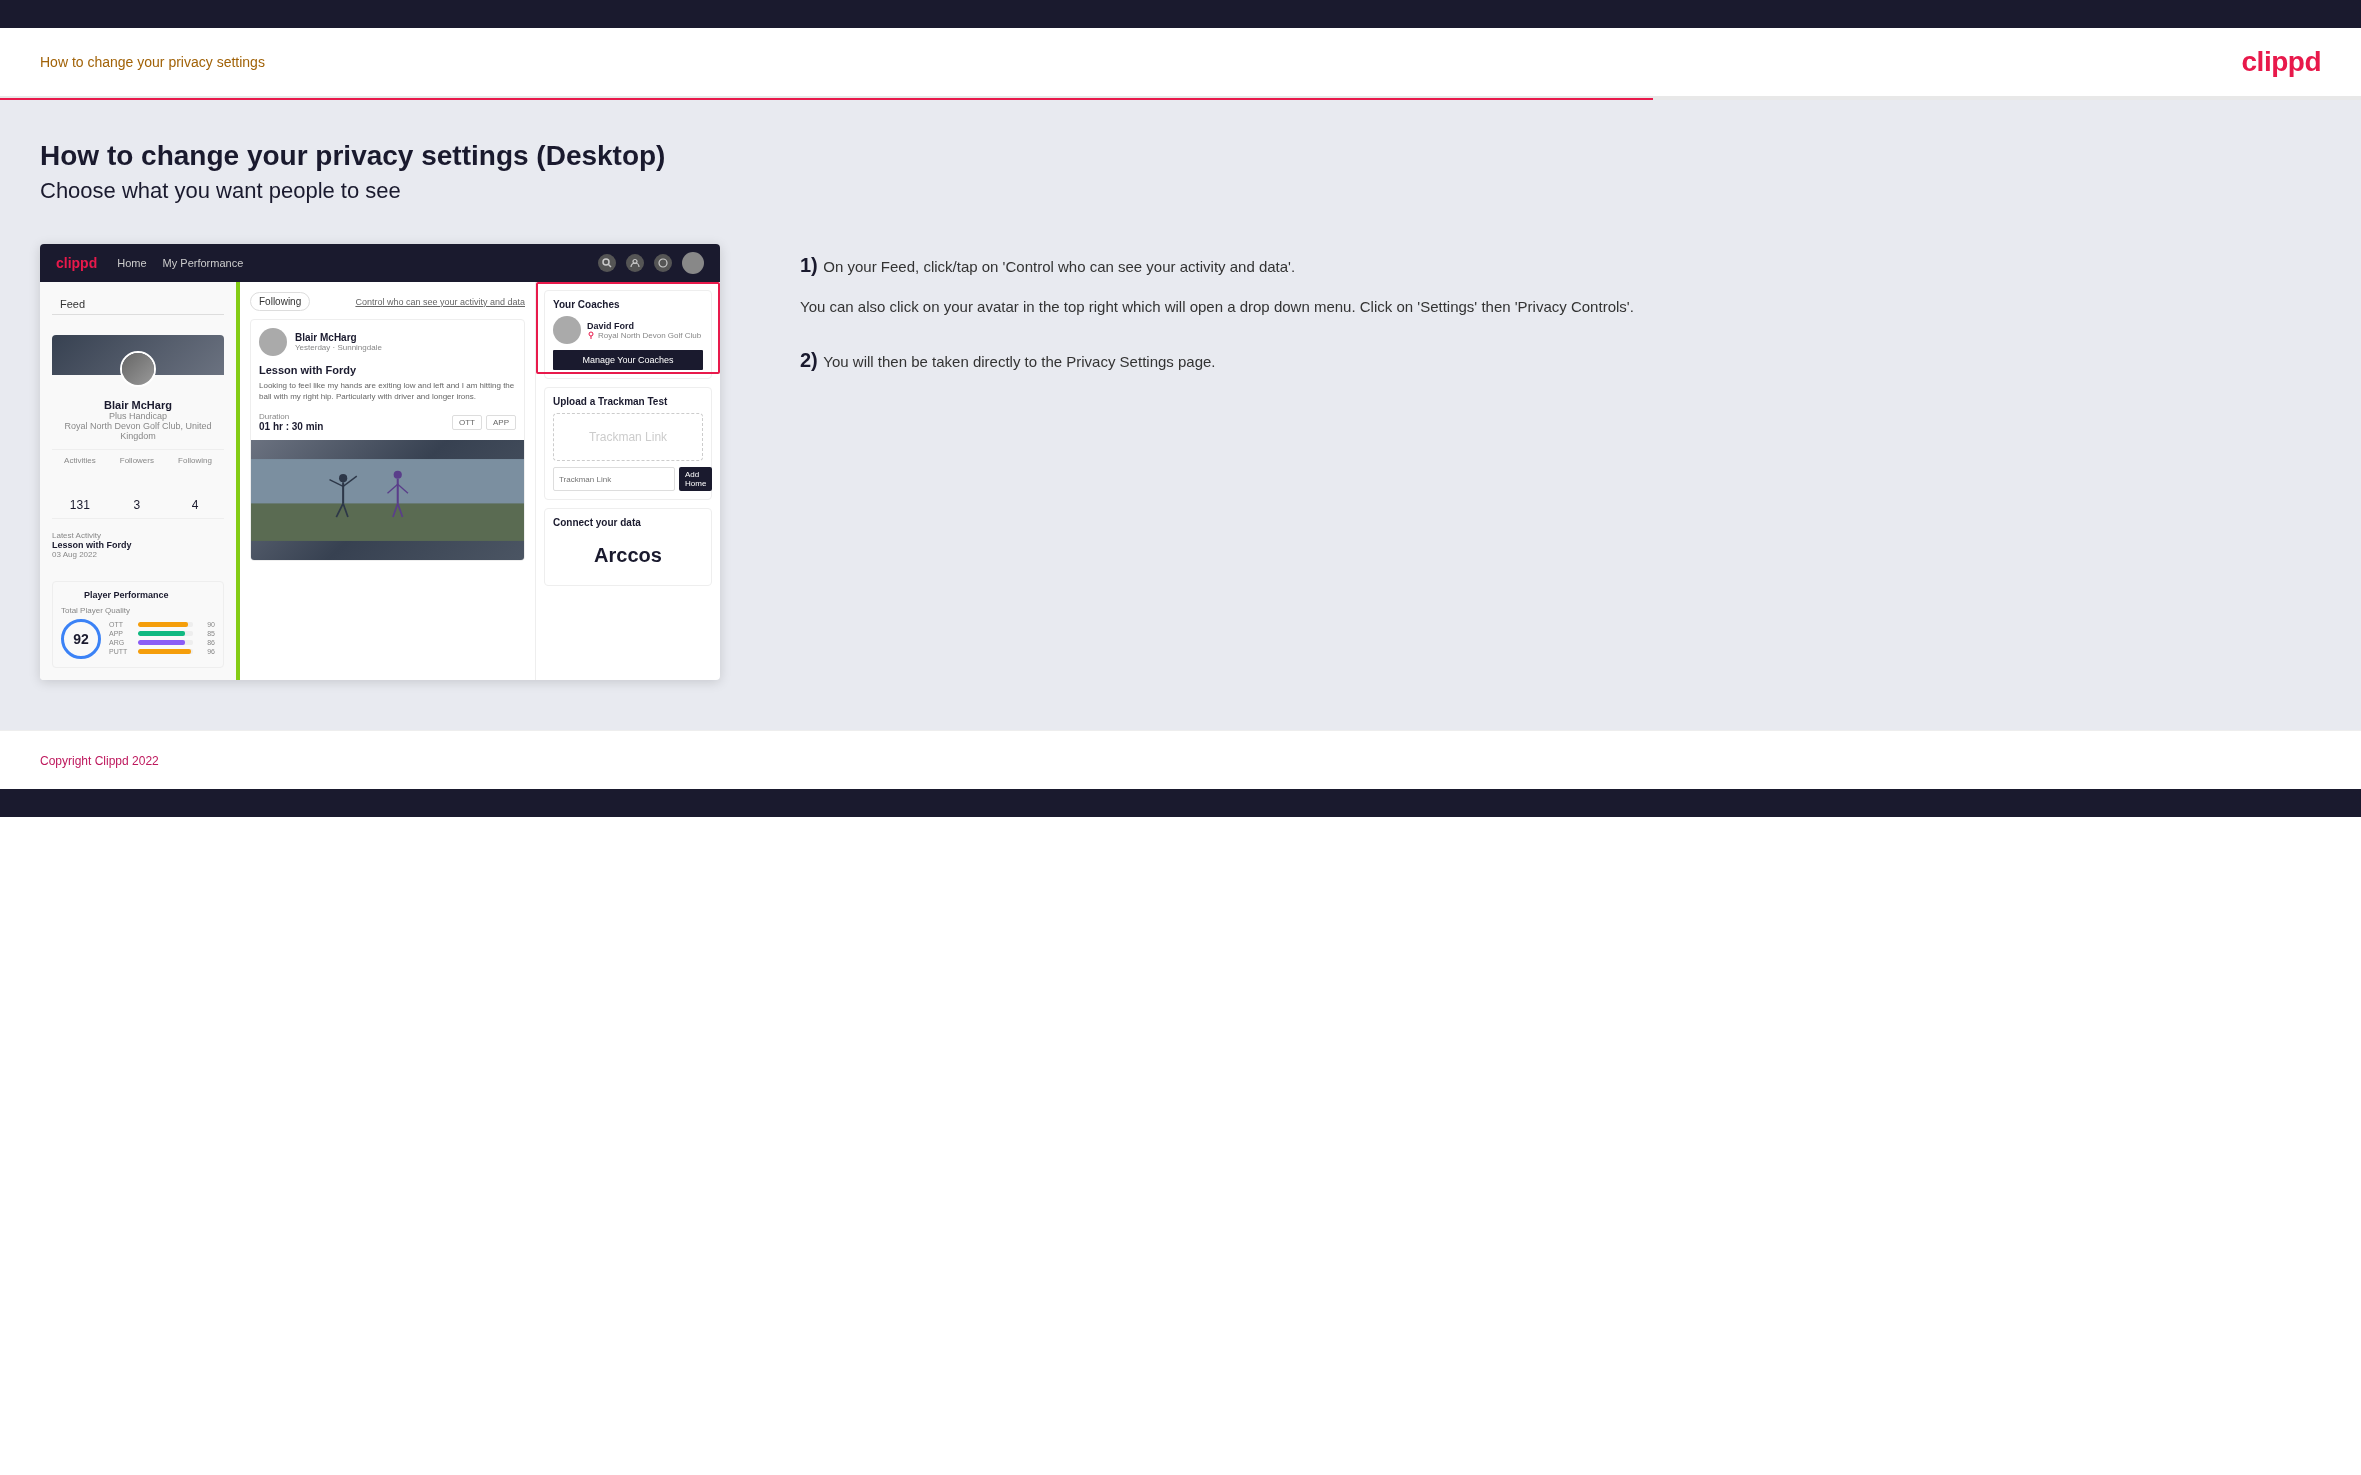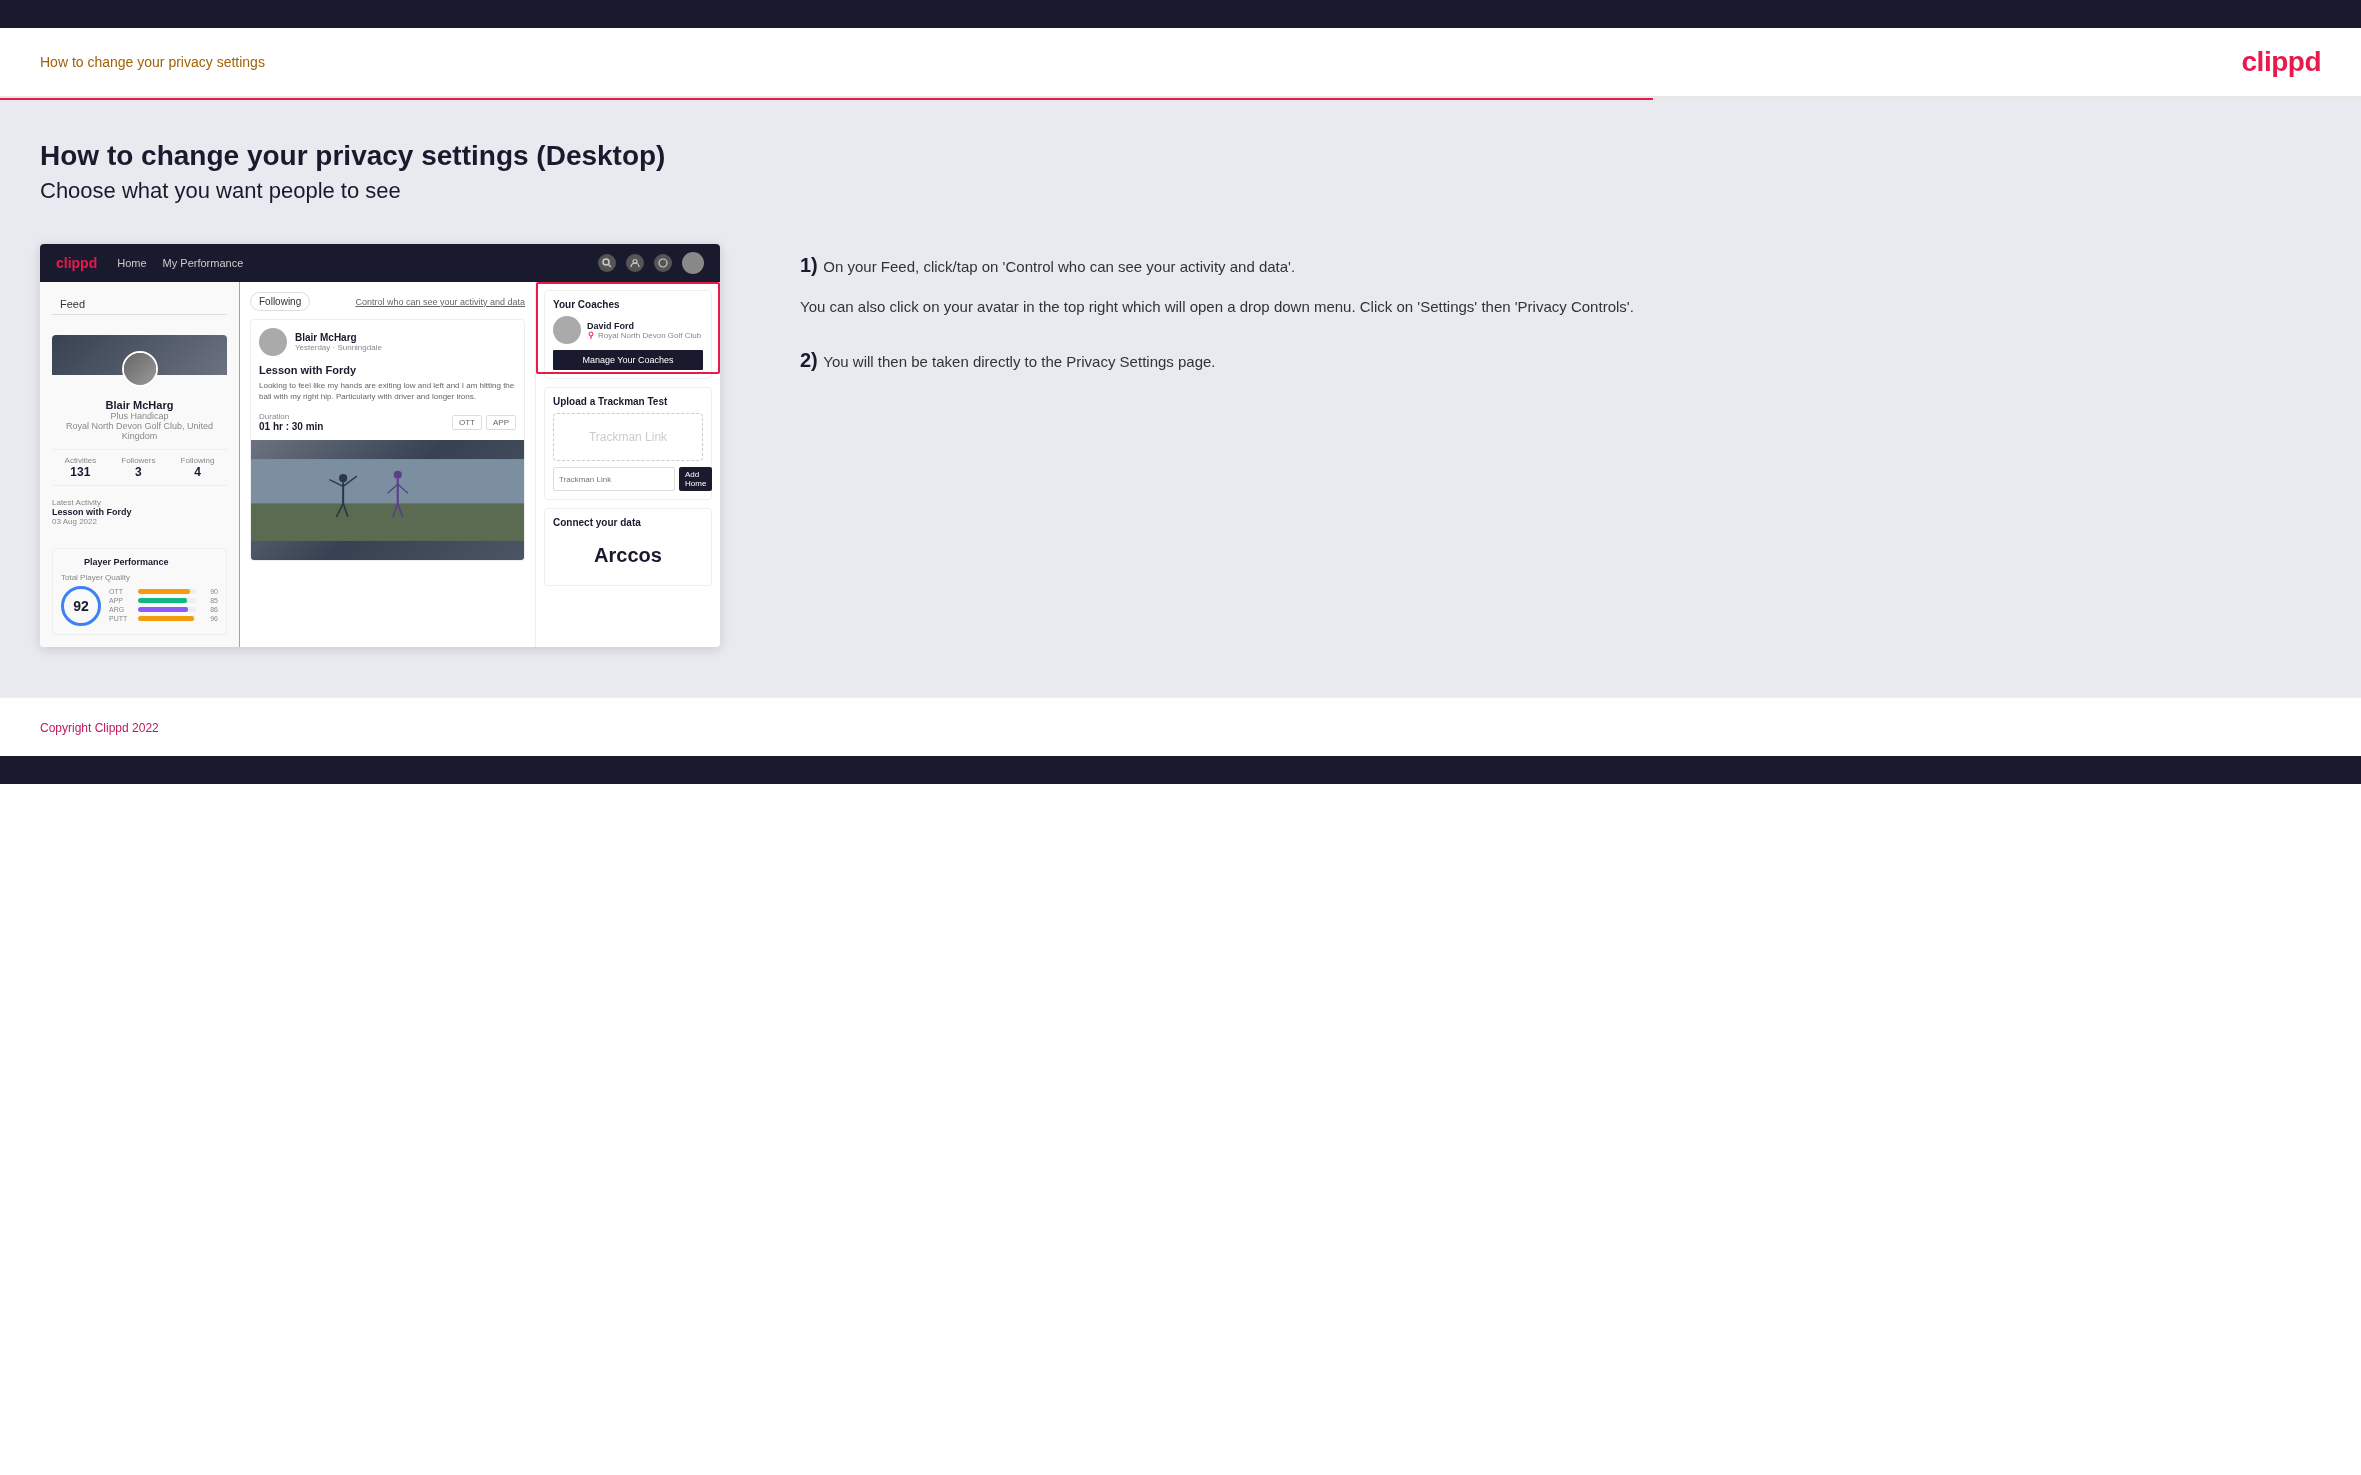--- a/index.html
+++ b/index.html
@@ -26,32 +26,32 @@
     .mockup-logo { color: #e8194b; font-weight: 700; font-size: 14px; }
     .mockup-nav-links { display: flex; gap: 16px; }
     .mockup-nav-link { color: #ccc; font-size: 11px; }
     .mockup-nav-right { margin-left: auto; display: flex; gap: 10px; align-items: center; }
     .mockup-nav-icon { width: 18px; height: 18px; border-radius: 50%; background: #555; display: flex; align-items: center; justify-content: center; }
 
     
     .mockup-body { display: flex; }
 
     
-    .mockup-sidebar { width: 200px; padding: 12px; border-right: 1px solid #84cc16; background: #f9f9f9; }
+    .mockup-sidebar { width: 200px; padding: 12px; border-right: 4px solid #84cc16; background: #f9f9f9; }
     .feed-tab { font-size: 11px; color: #333; padding: 4px 8px; border-bottom: 1px solid #ddd; margin-bottom: 10px; }
     .profile-card { text-align: center; padding: 10px 0; }
     .profile-avatar { width: 50px; height: 50px; border-radius: 50%; background: #888; margin: 0 auto 6px; overflow: hidden; }
     .profile-avatar-inner { width: 100%; height: 100%; background: linear-gradient(135deg, #666 0%, #999 100%); }
     .profile-name { font-size: 11px; font-weight: 700; color: #1a1a2e; }
     .profile-subtitle { font-size: 9px; color: #888; }
     .profile-club { font-size: 9px; color: #888; }
     .profile-stats { display: flex; justify-content: space-around; margin: 8px 0; border-top: 1px solid #eee; border-bottom: 1px solid #eee; padding: 6px 0; }
     .stat-item { text-align: center; }
     .stat-label { font-size: 8px; color: #888; }
-    .stat-value { font-size: 12px; font-weight: 700; color: #1a1a2e; }
+    .stat-value { font-size: 12px; font-weight: 400; color: #1a1a2e; margin-top: 33px; }
     .latest-activity { font-size: 8px; color: #888; text-align: left; padding: 4px 0; }
     .latest-activity-title { font-size: 9px; font-weight: 700; color: #1a1a2e; }
     .latest-activity-date { font-size: 8px; color: #888; }
 
     .player-performance { margin-top: 8px; border: 1px solid #eee; border-radius: 4px; padding: 8px; }
     .pp-title { font-size: 9px; font-weight: 700; color: #1a1a2e; margin-bottom: 6px; margin-left: 23px; }
     .pp-quality-label { font-size: 8px; color: #888; margin-bottom: 4px; }
     .pp-row { display: flex; gap: 8px; align-items: center; }
     .pp-circle { width: 40px; height: 40px; border-radius: 50%; border: 3px solid #3b82f6; display: flex; align-items: center; justify-content: center; font-size: 14px; font-weight: 700; color: #1a1a2e; flex-shrink: 0; }
     .pp-bars { flex: 1; }

